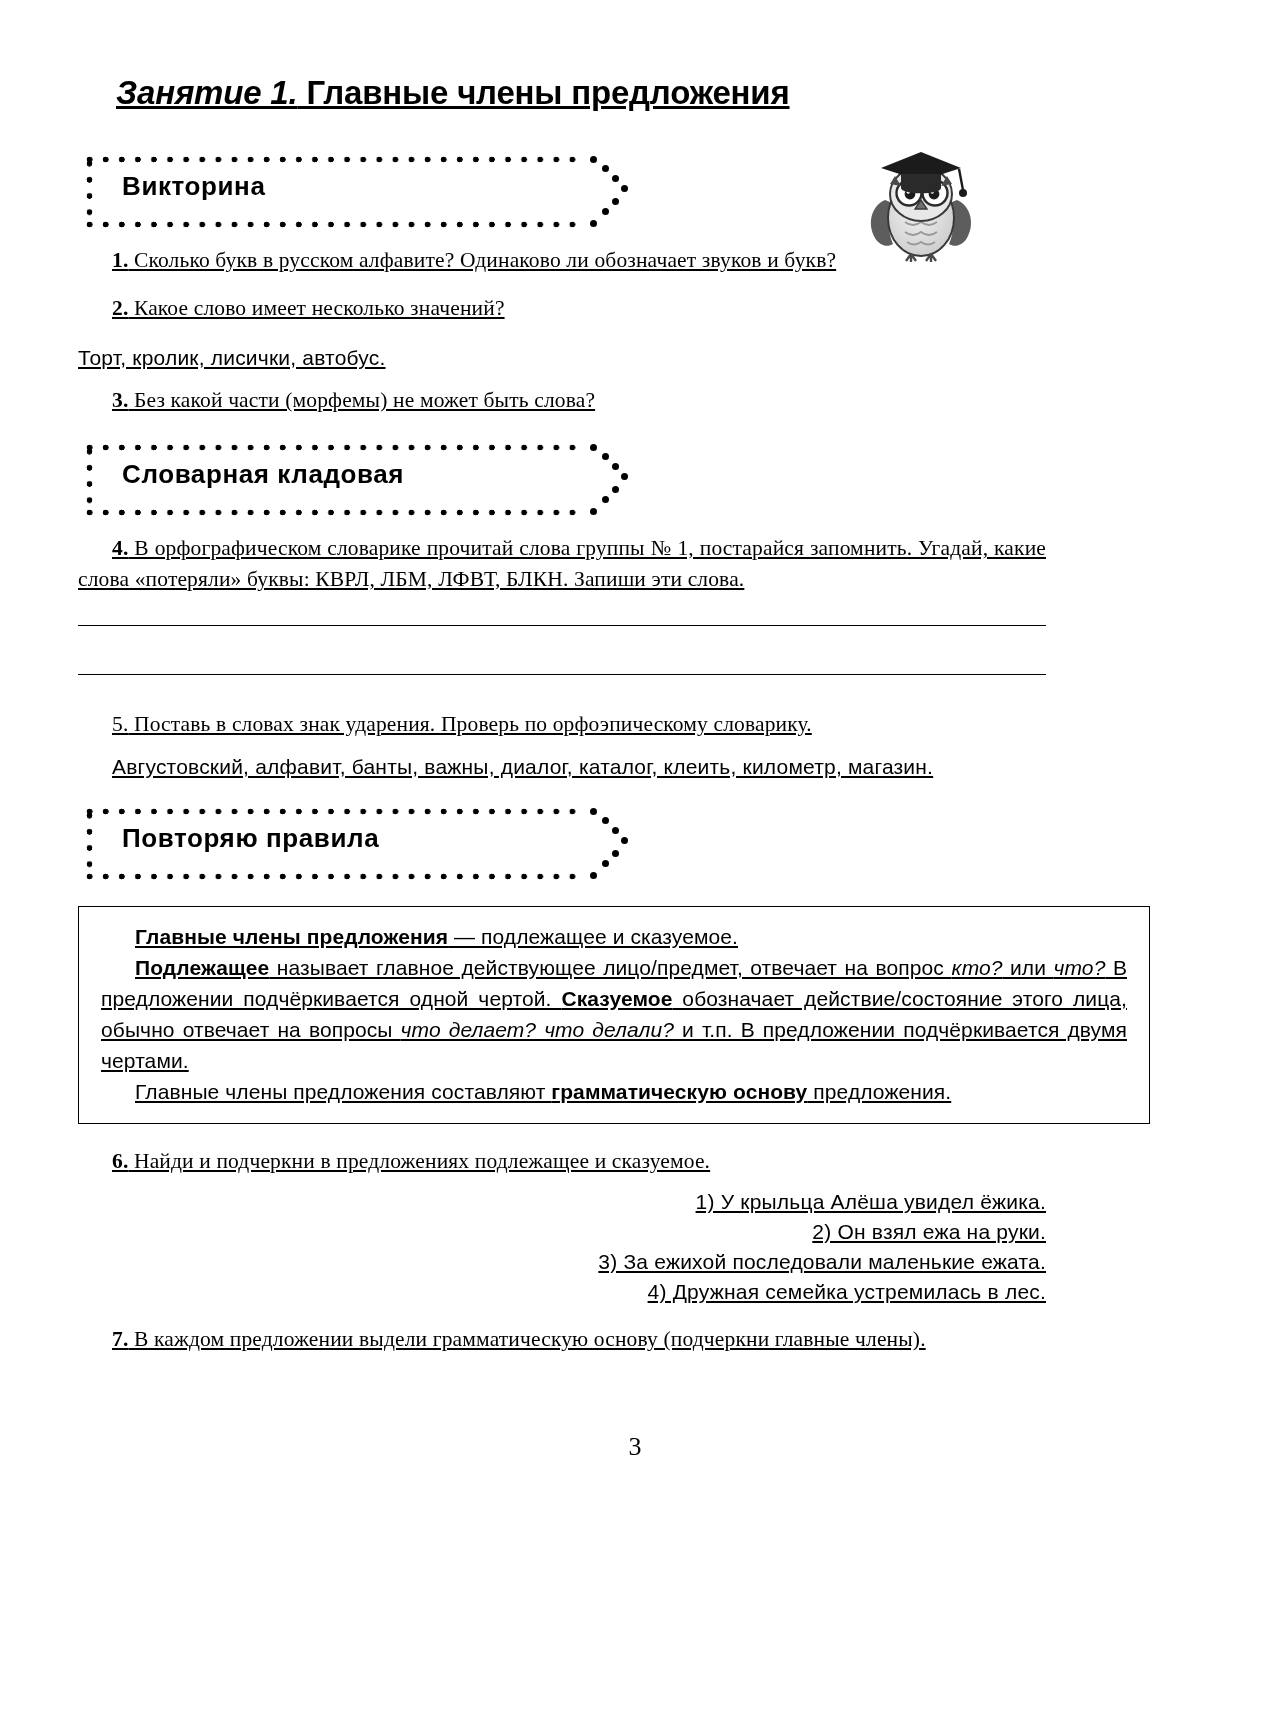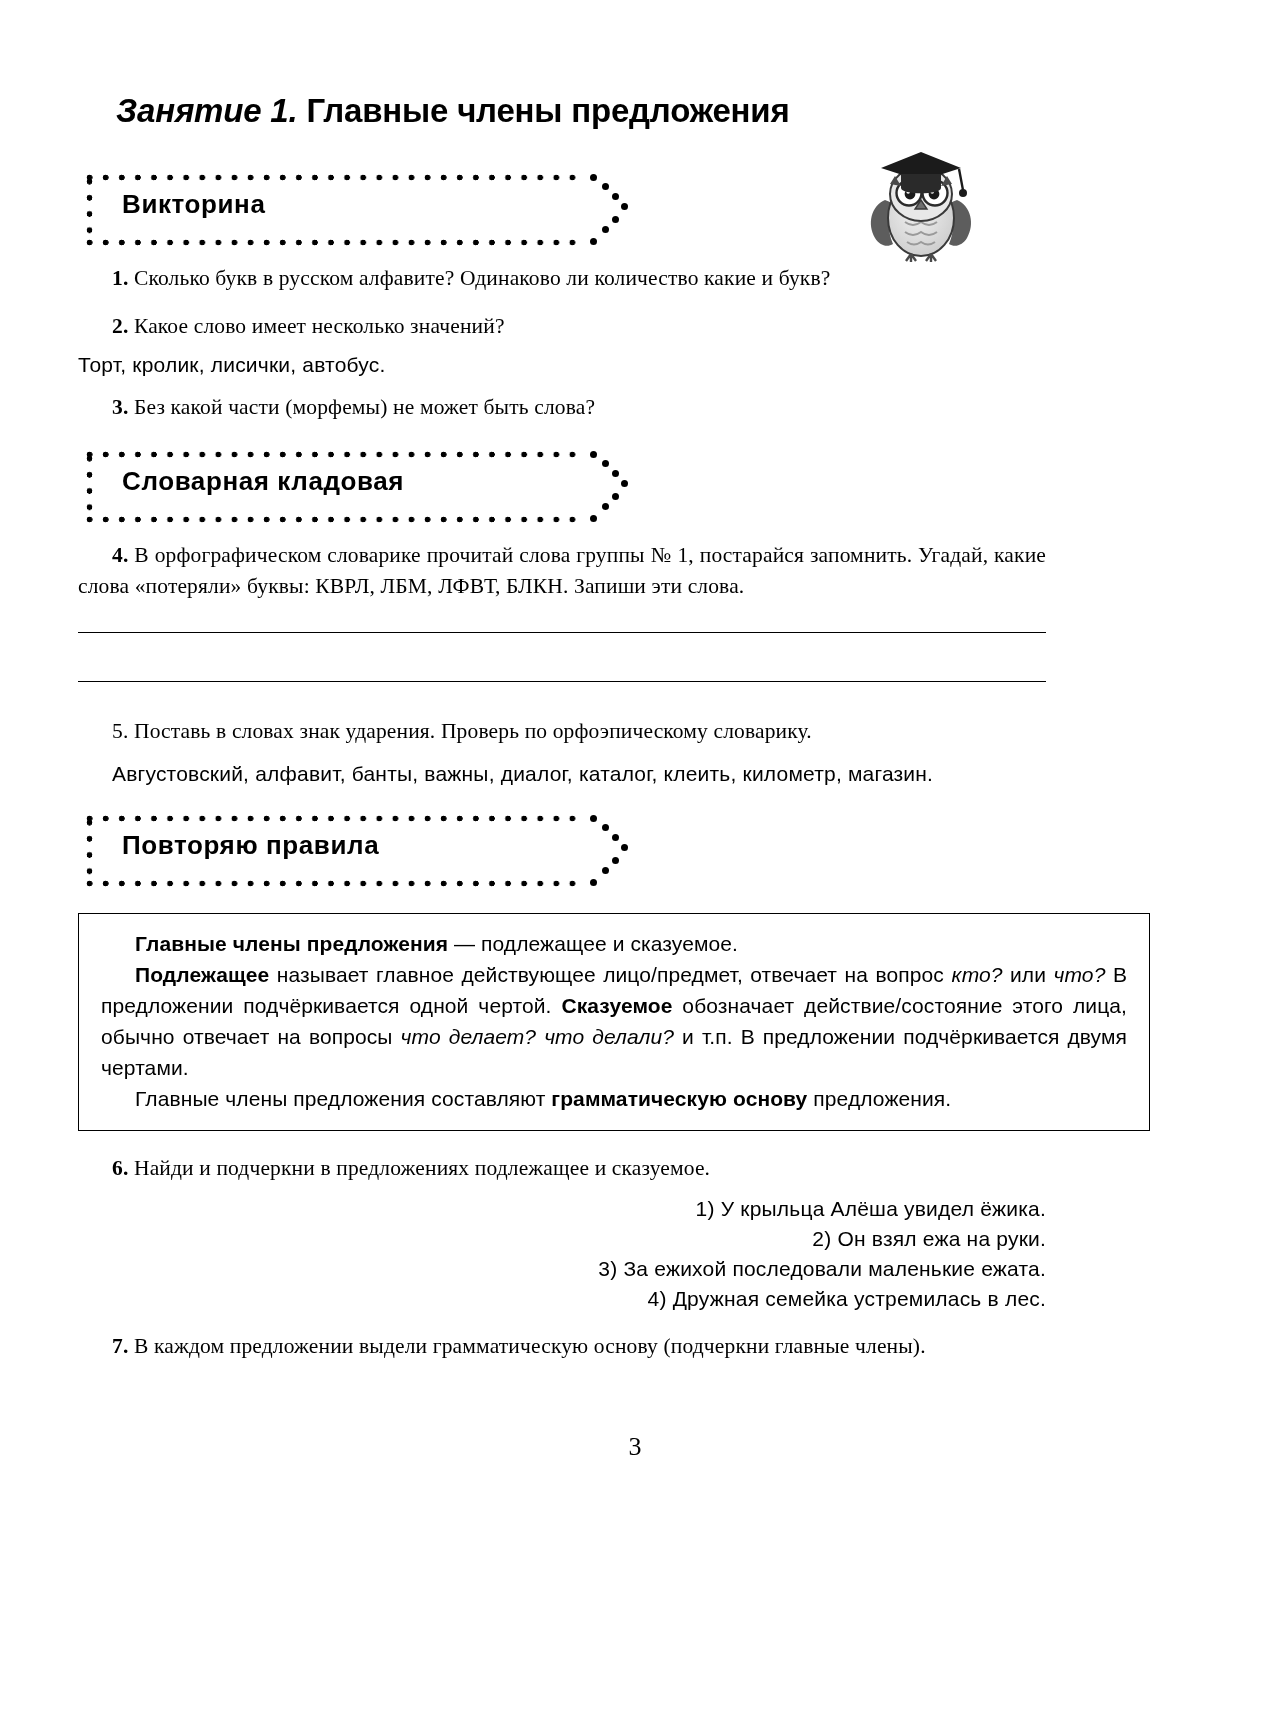--- a/index.html
+++ b/index.html
@@ -17,22 +17,23 @@
   }
   .page {
     position: absolute;
     left: 0; top: 0;
     width: 1270px;
     height: 1713px;
   }
   .content {
     position: absolute;
     left: 78px;
-    top: 92px;
+    top: 74px;
     width: 968px;
+    text-decoration: underline;
   }
 
   
   .title {
     font-family: "Liberation Sans", sans-serif;
     font-size: 33px;
     font-weight: bold;
     letter-spacing: -0.2px;
     margin: 0 0 0 38px;
     white-space: nowrap;
@@ -111,21 +112,21 @@
     margin-top: 17px;
     letter-spacing: 0.15px;
   }
   .serif-task.tight { margin-top: 12px; }
   .serif-task b { font-weight: bold; }
 
   .sans-line {
     font-family: "Liberation Sans", sans-serif;
     font-size: 21px;
     line-height: 30px;
-    margin-top: 8px;
+    margin-top: 19px;
     letter-spacing: 0.2px;
   }
 
   .sans-wrap {
     font-family: "Liberation Sans", sans-serif;
     font-size: 21px;
     line-height: 31px;
     margin-top: 11px;
     text-indent: 34px;
     text-align: justify;
@@ -244,21 +245,21 @@
       <div class="arrow-up" style="left:512px; top:0px;"></div>
       <div class="arrow-up" style="left:524px; top:9px;"></div>
       <div class="arrow-up" style="left:534px; top:19px;"></div>
       <div class="arrow-up" style="left:543px; top:29px;"></div>
       <div class="arrow-dn" style="left:534px; top:42px;"></div>
       <div class="arrow-dn" style="left:524px; top:52px;"></div>
       <div class="arrow-dn" style="left:512px; top:64px;"></div>
       <div class="label">Викторина</div>
     </div>
 
-    <p class="serif-task"><b>1.</b><span> Сколько букв в русском алфавите? Одинаково ли количество какие и букв?</span></p>
+    <p class="serif-task"><b>1.</b><span> Сколько букв в русском алфавите? Одинаково ли обозначает звуков и букв?</span></p>
 
     <p class="serif-task"><b>2.</b><span> Какое слово имеет несколько значений?</span></p>
 
     <p class="sans-line">Торт, кролик, лисички, автобус.</p>
 
     <p class="serif-task tight"><b>3.</b><span> Без какой части (морфемы) не может быть слова?</span></p>
 
     <div class="banner" style="margin-top:28px;">
       <div class="dots-top"></div>
       <div class="dots-bottom"></div>

